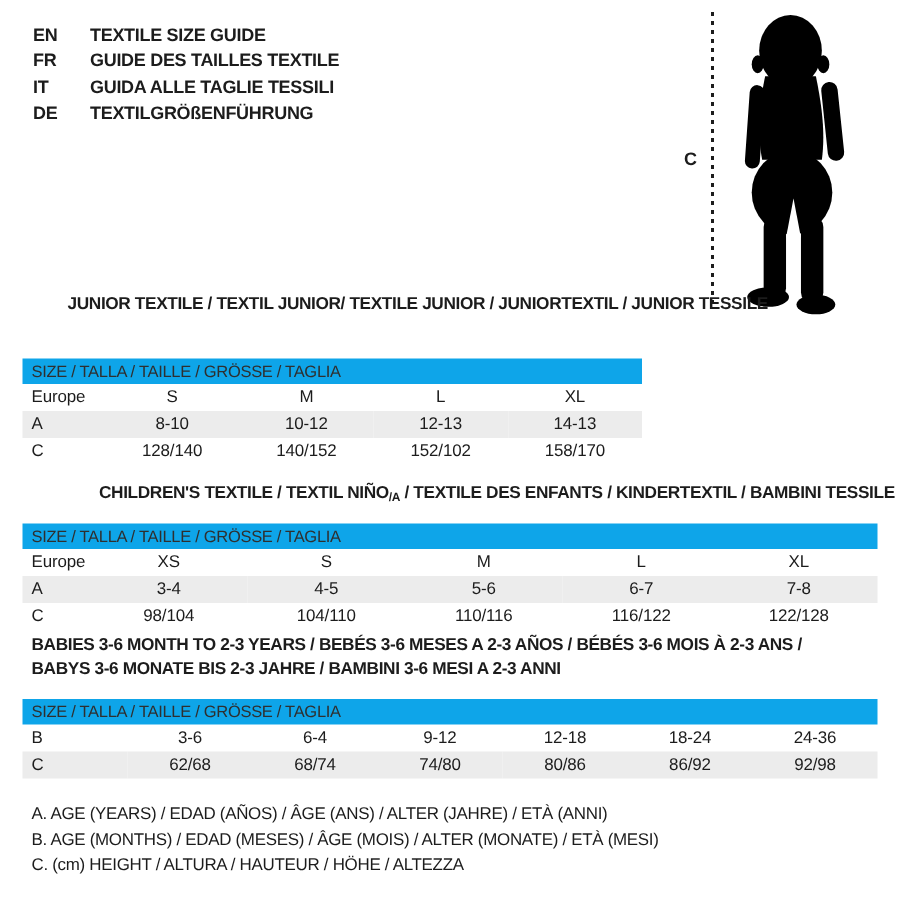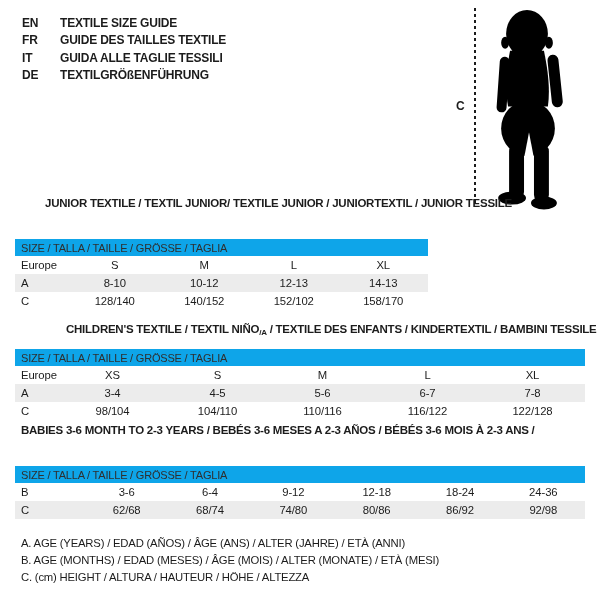--- a/index.html
+++ b/index.html
@@ -171,20 +171,21 @@
           <td>104/110</td>
           <td>110/116</td>
           <td>116/122</td>
           <td>122/128</td>
         </tr>
       </tbody>
   </table>
 
   <h2 class="section-title title-babies">
     <div>BABIES 3-6 MONTH TO 2-3 YEARS / BEBÉS 3-6 MESES A 2-3 AÑOS / BÉBÉS 3-6 MOIS À 2-3 ANS /</div>
+    <div>BABYS 3-6 MONATE BIS 2-3 JAHRE / BAMBINI 3-6 MESI A 2-3 ANNI</div>
   </h2>
   <table class="size-table table-babies">
     <colgroup>
         <col class="c-label">
         <col>
         <col>
         <col>
         <col>
         <col>
         <col>

